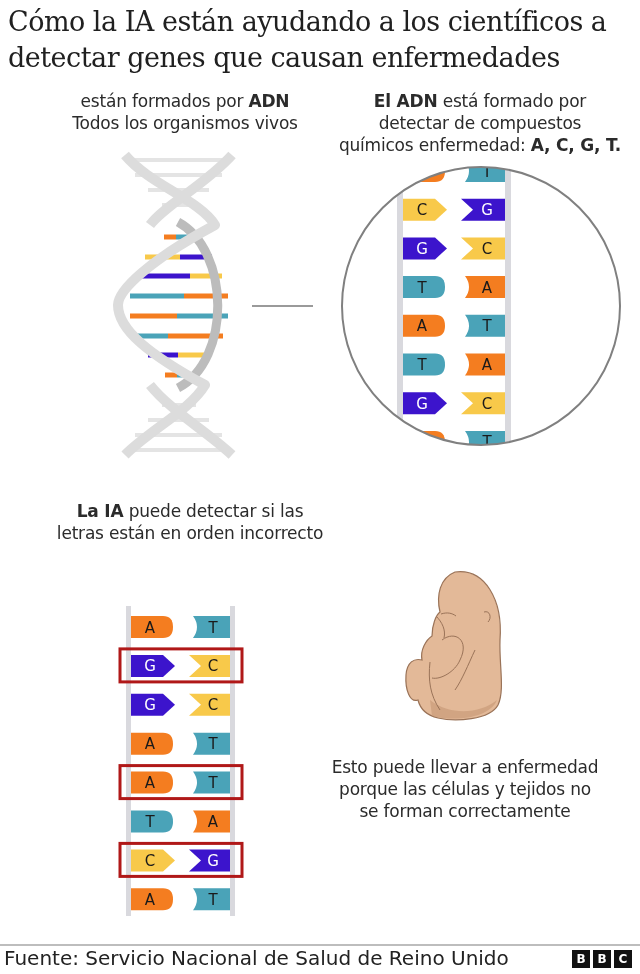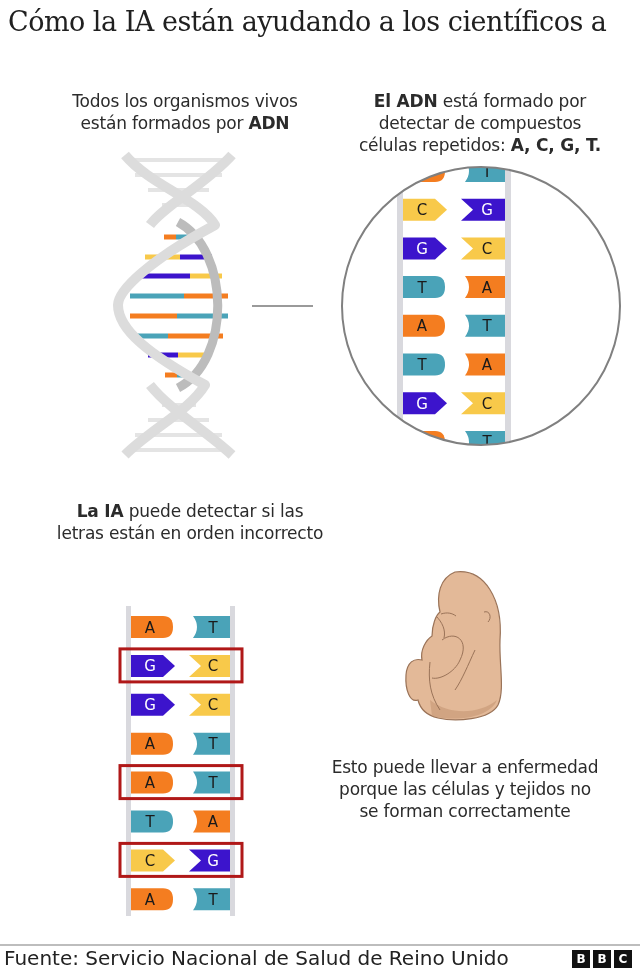--- a/index.html
+++ b/index.html
@@ -16,31 +16,32 @@
   .footer-text { position: absolute; left: 4px; top: 948px; font-size: 20px; line-height: 20px; color: #222; }
   .bbc { position: absolute; top: 950px; right: 8px; display: flex; gap: 3px; }
   .bbc span { display: inline-block; width: 18px; height: 18px; background: #111; color: #fff; font-weight: bold; font-size: 12px; line-height: 18px; text-align: center; font-family: "DejaVu Sans", sans-serif; }
   .base-letter { font-family: "DejaVu Sans", "Liberation Sans", sans-serif; font-size: 15px; }
 </style>
 </head>
 <body>
 
 <div class="title">
   <div>Cómo la IA están ayudando a los científicos a</div>
+  <div>detectar genes que causan enfermedades</div>
 </div>
 
 <div class="caption" id="cap-left">
+  <div><span>están formados por </span><b>ADN</b></div>
   <div>Todos los organismos vivos</div>
-  <div><span>están formados por </span><b>ADN</b></div>
 </div>
 
 <div class="caption" id="cap-right">
   <div><b>El ADN</b><span> está formado por</span></div>
   <div>detectar de compuestos</div>
-  <div><span>células repetidos: </span><b>A, C, G, T.</b></div>
+  <div><span>químicos enfermedad: </span><b>A, C, G, T.</b></div>
 </div>
 
 <div class="caption" id="cap-bottom">
   <div><b>La IA</b><span> puede detectar si las</span></div>
   <div>letras están en orden incorrecto</div>
 </div>
 
 <div class="caption" id="cap-disease">
   <div>Esto puede llevar a enfermedad</div>
   <div>porque las células y tejidos no</div>

